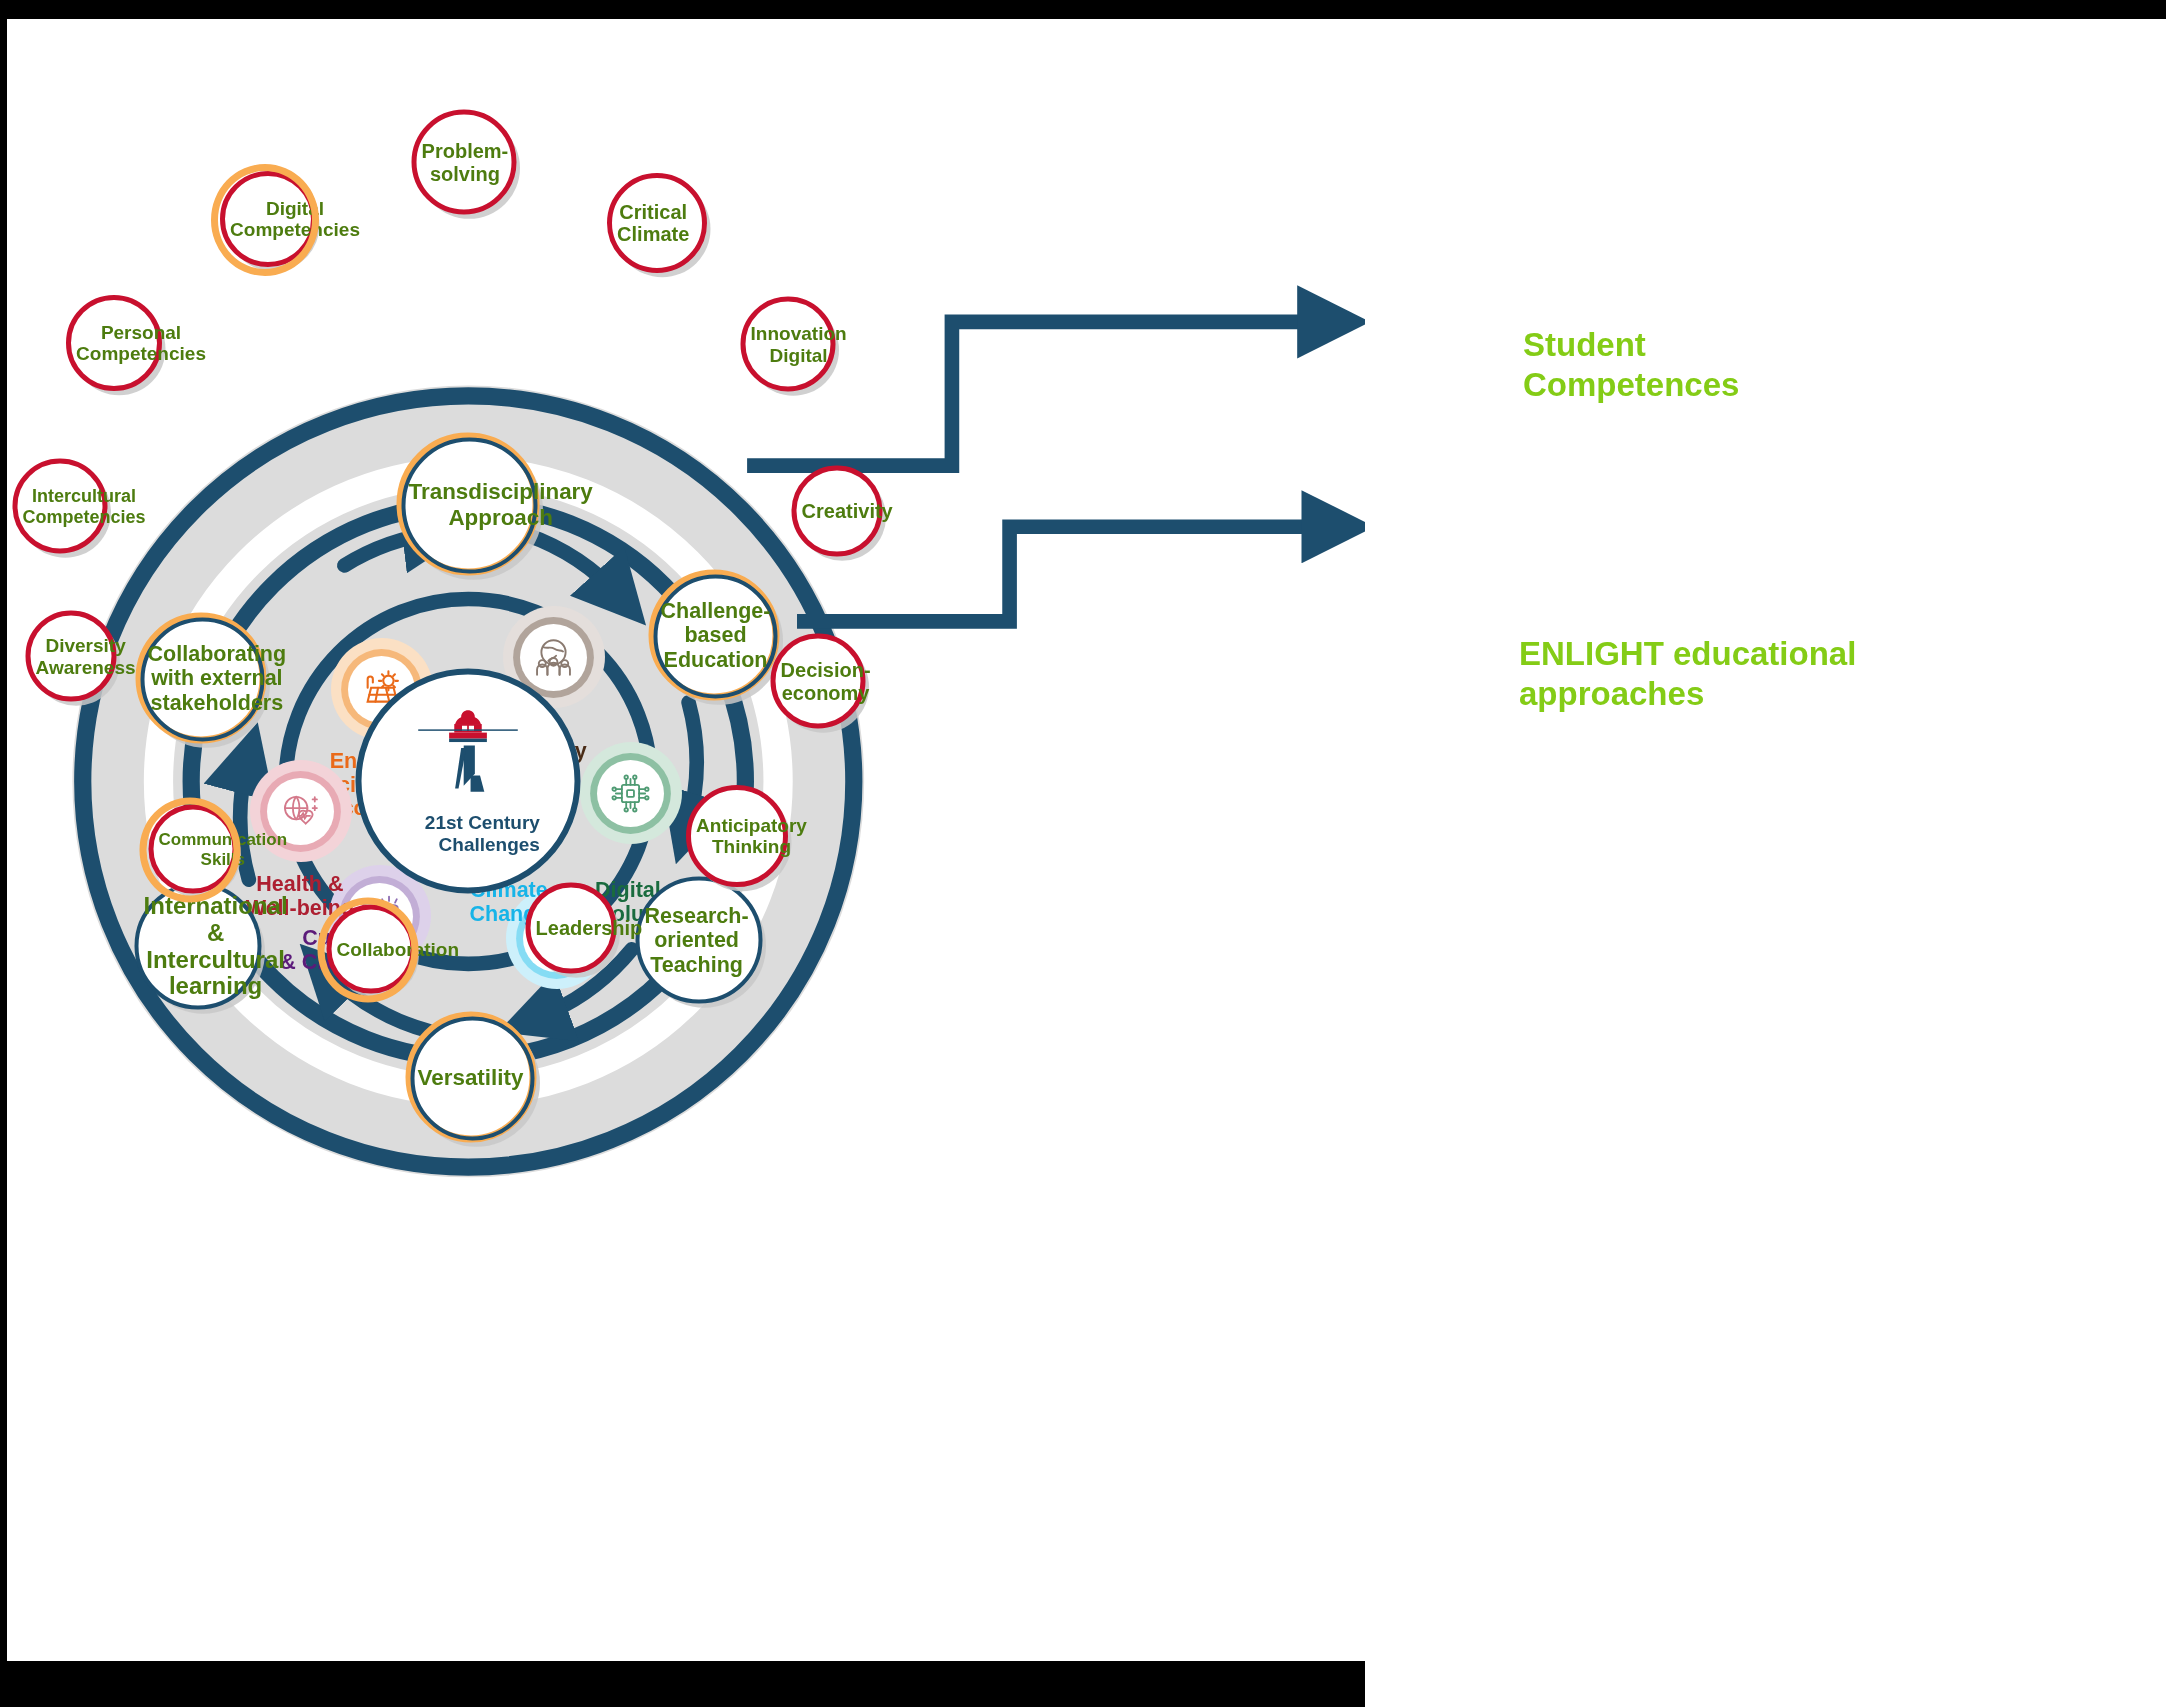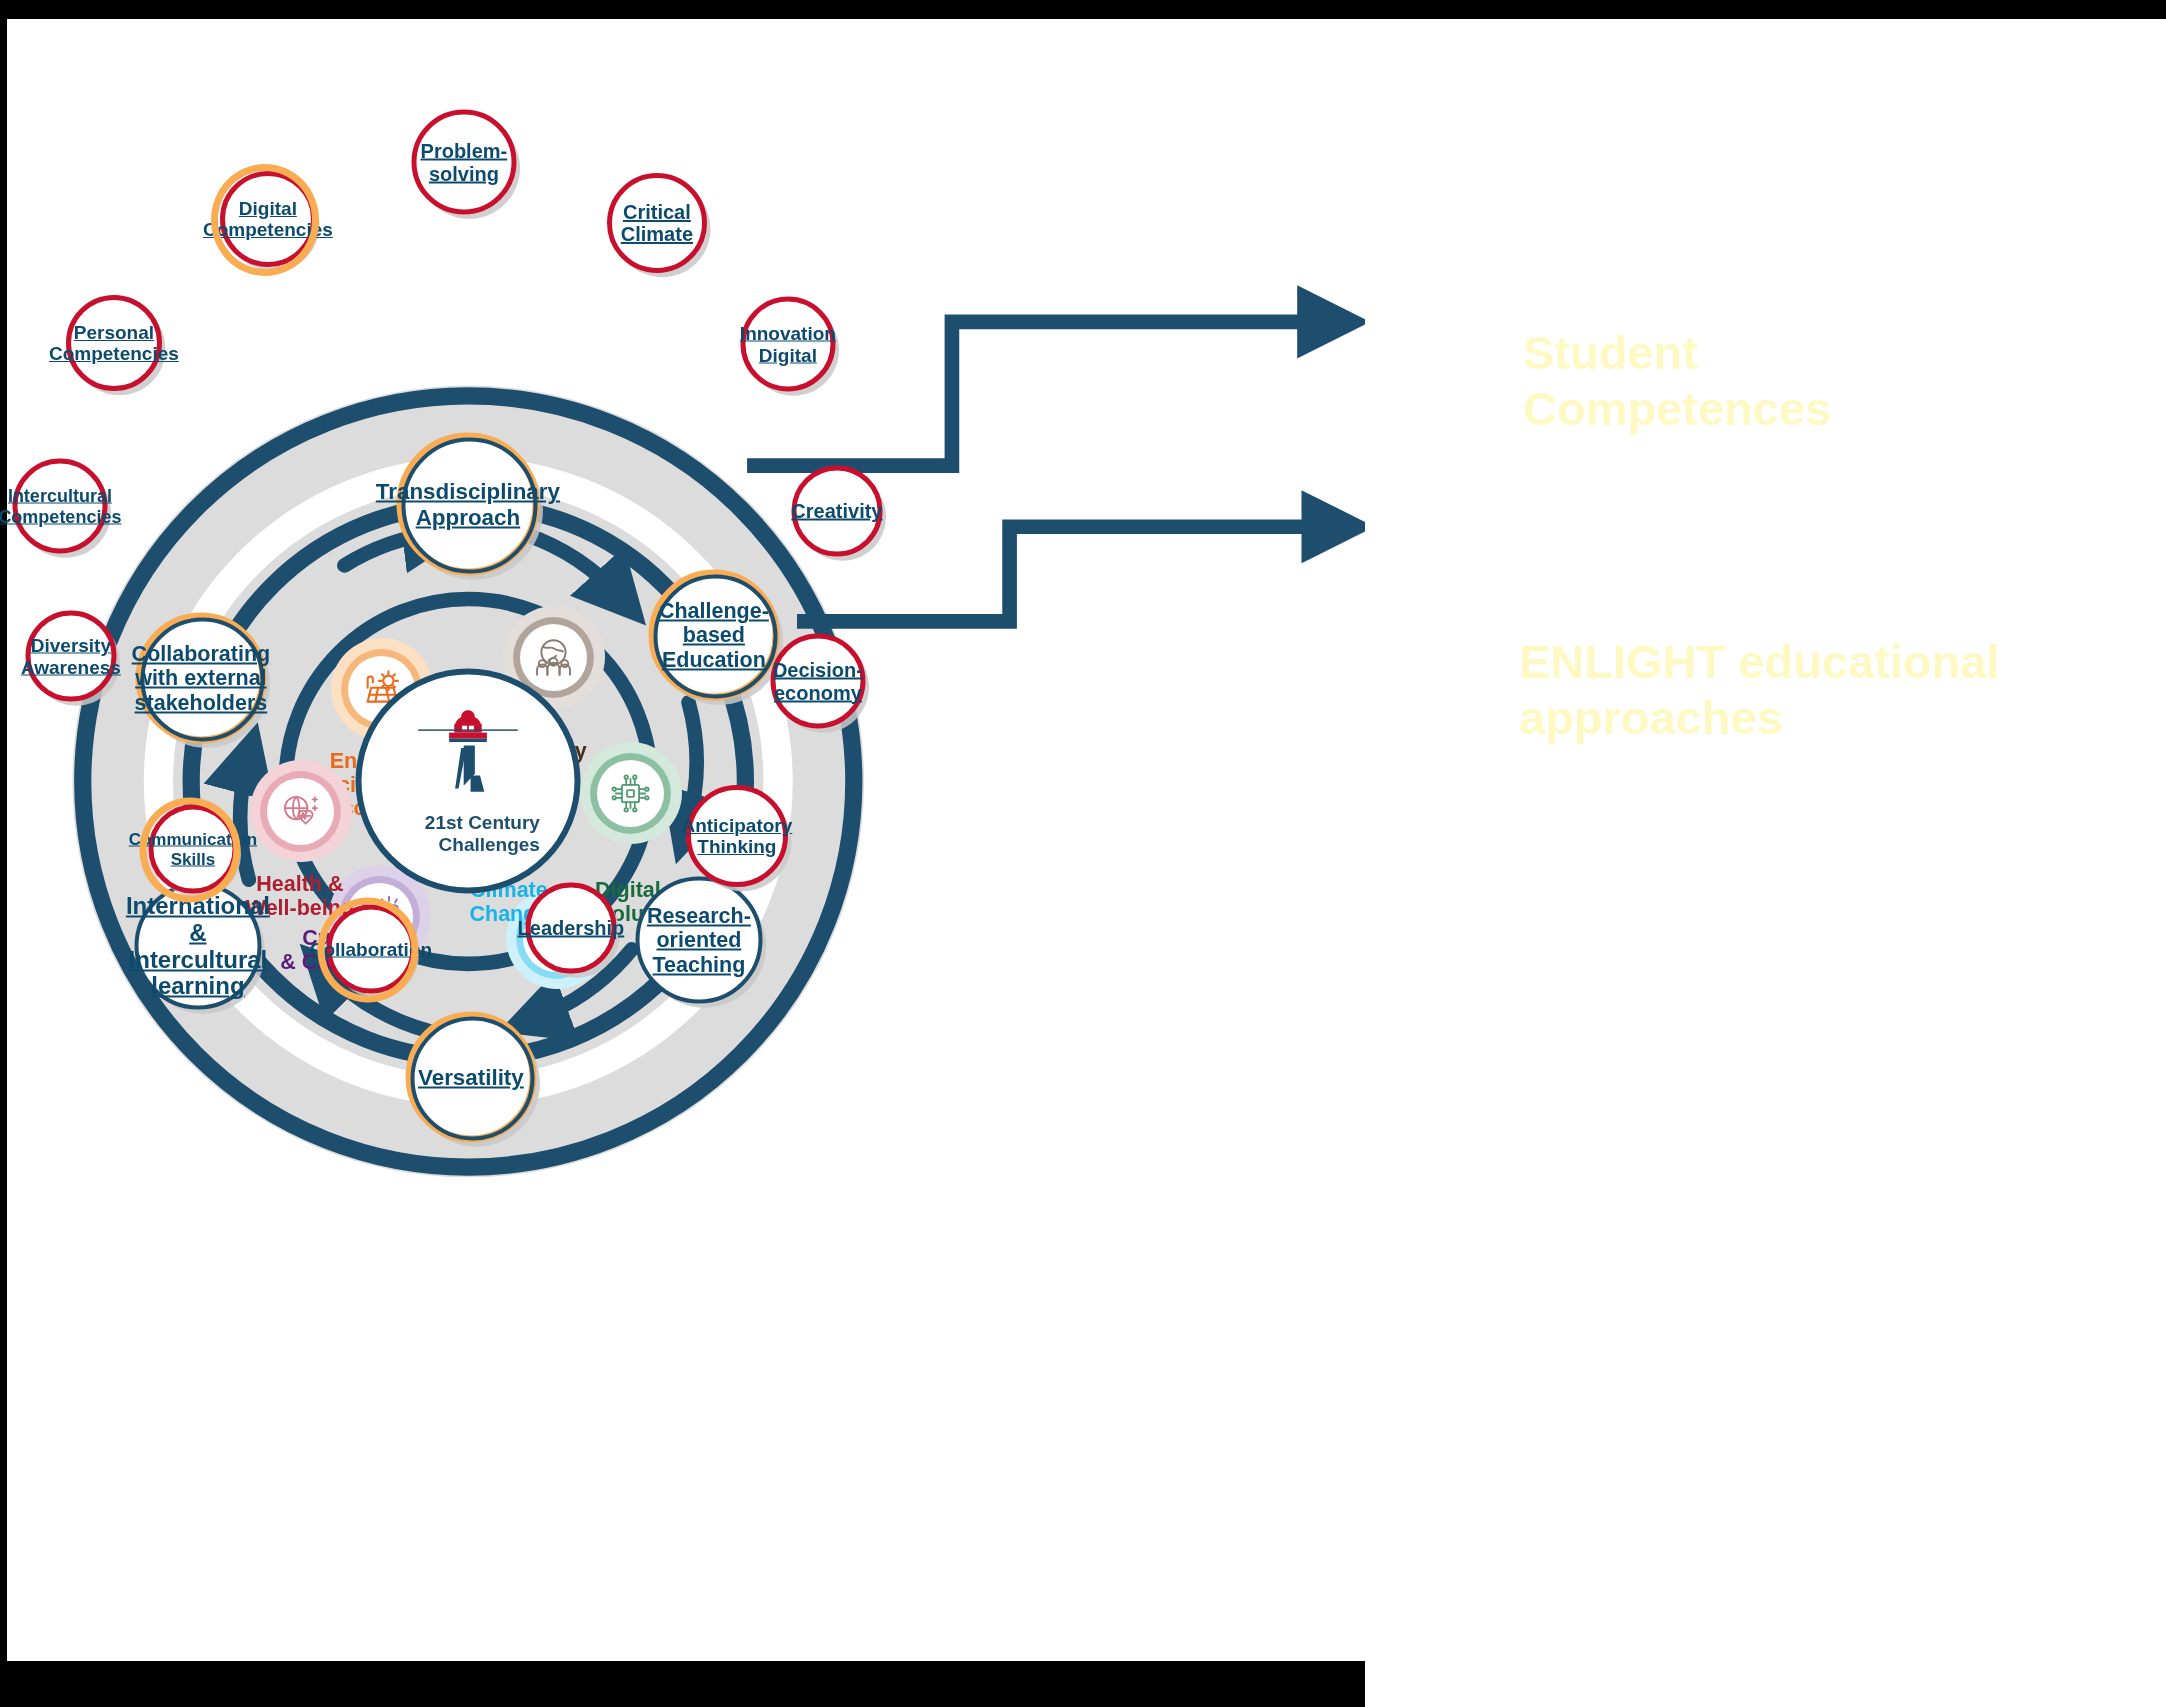--- a/index.html
+++ b/index.html
@@ -21,25 +21,24 @@
   }
   #bottomright {
     position:absolute; left:1365px; top:1661px; width:802px; height:46px; background:#ffffff;
   }
 
   .wheel { position:absolute; left:0; top:0; }
 
   
   .node {
     position:absolute; border-radius:50%;
-    background:#ffffff; display:flex; align-items:center; justify-content:center;
-    text-align:center; color:#0c4a6e; font-weight:bold; line-height:1.12;
+    background:#ffffff; display:flex; align-items:center; 
+    text-align:center; color:#4d7c0f; font-weight:bold; line-height:1.12;
     box-shadow: 5.2px 6px 0 -1.7px rgba(200,200,200,0.85);
     transform:translate(-50%,-50%);
-    text-decoration:underline;
   }
   .node span { display:block; padding:0 5.2px; }
   .ring-red   { border:5.2px solid #c8102e; }
   .ring-orange{ border:7.7px solid #f9ac51; }
   .ring-navy  { border:4.3px solid #1d4e6e; }
 
   
   .dualring::after{
     content:""; position:absolute; left:-13.8px; top:-12px; right:-8.6px; bottom:-13.8px;
     border:7.7px solid #f9ac51; border-radius:50%;
@@ -74,21 +73,21 @@
     display:flex; flex-direction:column; align-items:center; justify-content:center;
   }
   #hub .hubtext {
     font-size:19px; font-weight:bold; color:#1d4e6e; text-align:right; line-height:1.15;
     margin-top:3.4px;
     margin-left:29px;
   }
 
   
   .callout {
-    position:absolute; color:#fef9c3; font-weight:bold; font-size:47px; line-height:1.2;
+    position:absolute; color:#84cc16; font-weight:bold; font-size:33px; line-height:1.2;
     white-space:pre-line;
   }
 </style>
 </head>
 <body>
 
 <div id="stage">
   <div id="rightpane"></div>
   <div id="bottomright"></div>
 

